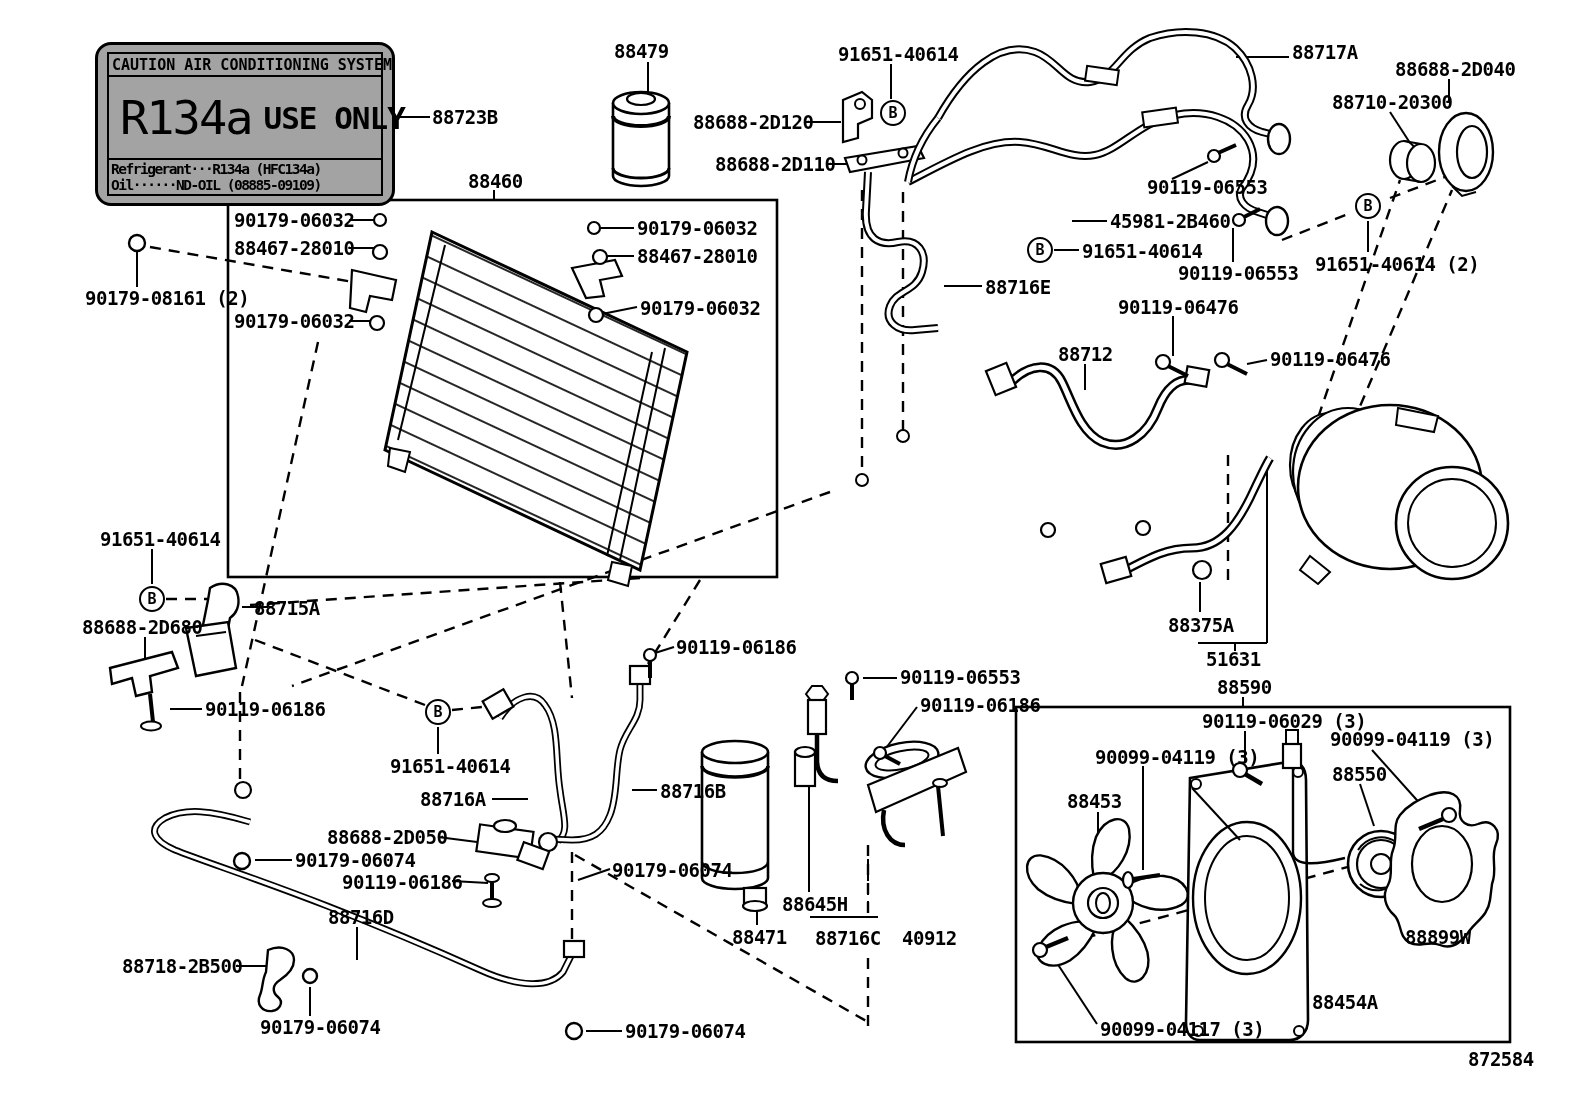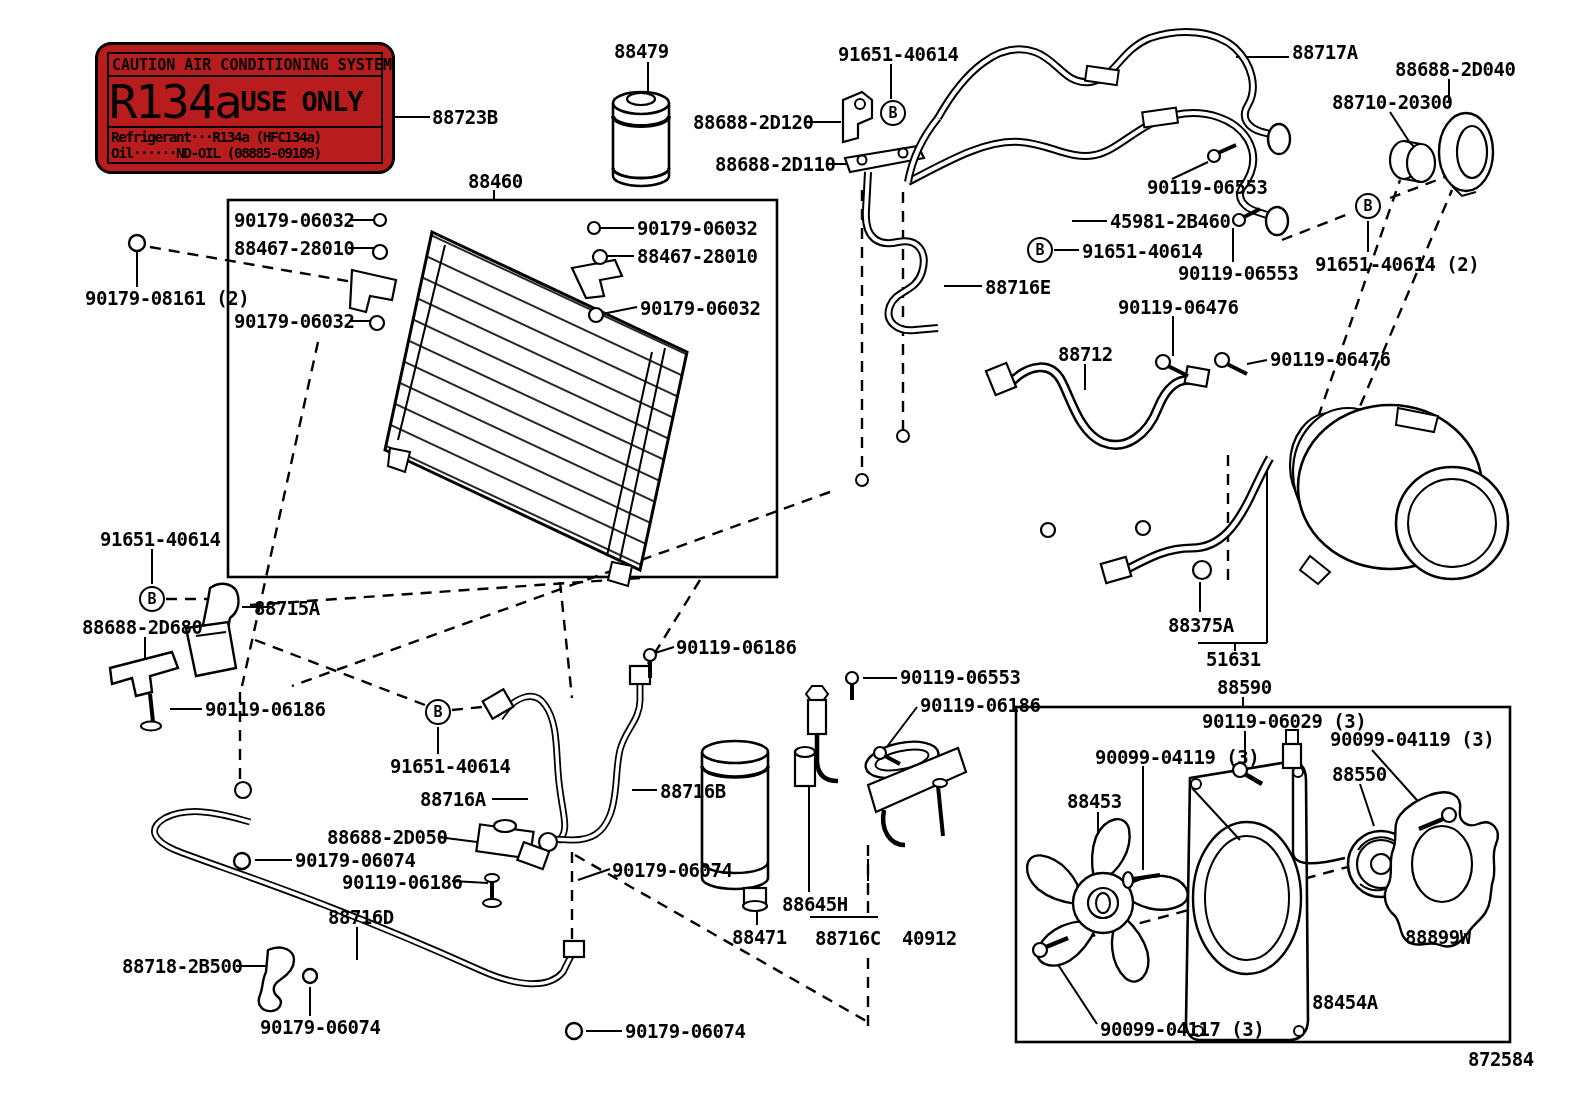--- a/index.html
+++ b/index.html
@@ -5,29 +5,29 @@
   html,body{margin:0;padding:0;background:#fff;}
   .canvas{position:relative;width:1592px;height:1099px;background:#fff;overflow:hidden;
           font-family:"DejaVu Sans Mono","Liberation Mono",monospace;color:#000;}
   svg.art{position:absolute;left:0;top:0;z-index:1;}
   .pl{position:absolute;z-index:3;font-size:19px;font-weight:700;letter-spacing:-0.5px;
       white-space:nowrap;line-height:18px;}
   .bmark{position:absolute;z-index:3;width:26px;height:26px;border:2.5px solid #000;border-radius:50%;
          background:#fff;display:flex;align-items:center;justify-content:center;
          font-size:15px;font-weight:700;box-sizing:border-box;}
   
-  .caut{position:absolute;left:95px;top:42px;width:300px;height:132px;z-index:3;
-        border:3.5px solid #000;border-radius:16px;background:#b91c1c;box-sizing:border-box;}
+  .caut{position:absolute;left:95px;top:42px;width:300px;height:164px;z-index:3;
+        border:3.5px solid #000;border-radius:16px;background:#a3a3a3;box-sizing:border-box;}
   .caut-in{position:absolute;left:9px;top:7px;right:9px;bottom:7px;border:2.5px solid #000;
            box-sizing:border-box;display:flex;flex-direction:column;}
   .caut-h{border-bottom:2.5px solid #000;font-size:15px;font-weight:700;letter-spacing:0px;
           padding:2px 3px 1px 3px;white-space:nowrap;}
-  .caut-m{flex:1;display:flex;align-items:center;padding:0 0;white-space:nowrap;}
+  .caut-m{flex:1;display:flex;align-items:center;padding:0 11px;white-space:nowrap;}
   .caut-big{font-size:47px;font-weight:400;letter-spacing:-2px;line-height:1;}
-  .caut-use{font-size:27px;font-weight:700;letter-spacing:-1px;}
+  .caut-use{font-size:31px;font-weight:700;margin-left:12px;letter-spacing:-1px;}
   .caut-f{border-top:2.5px solid #000;font-size:14.5px;font-weight:700;letter-spacing:-1.5px;
           padding:1px 2px;line-height:16px;white-space:nowrap;}
 </style>
 </head>
 <body>
 
 <div class="canvas">
 
 <svg class="art" width="1592" height="1099" viewBox="0 0 1592 1099">
   <defs>

